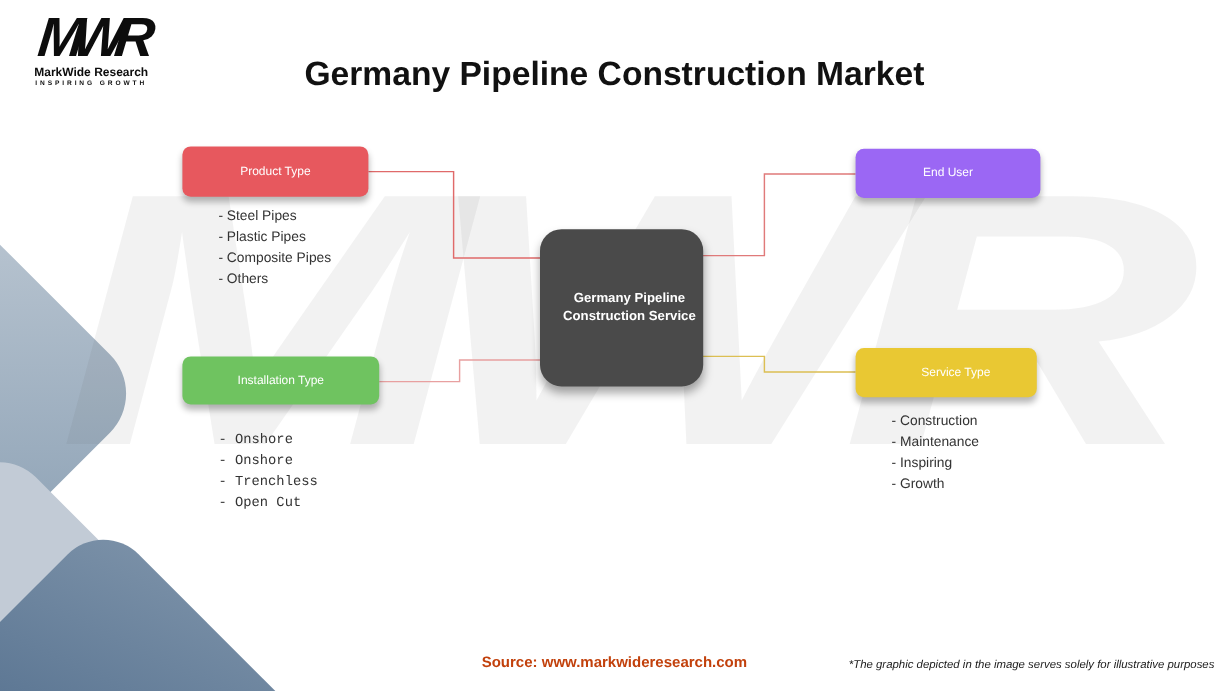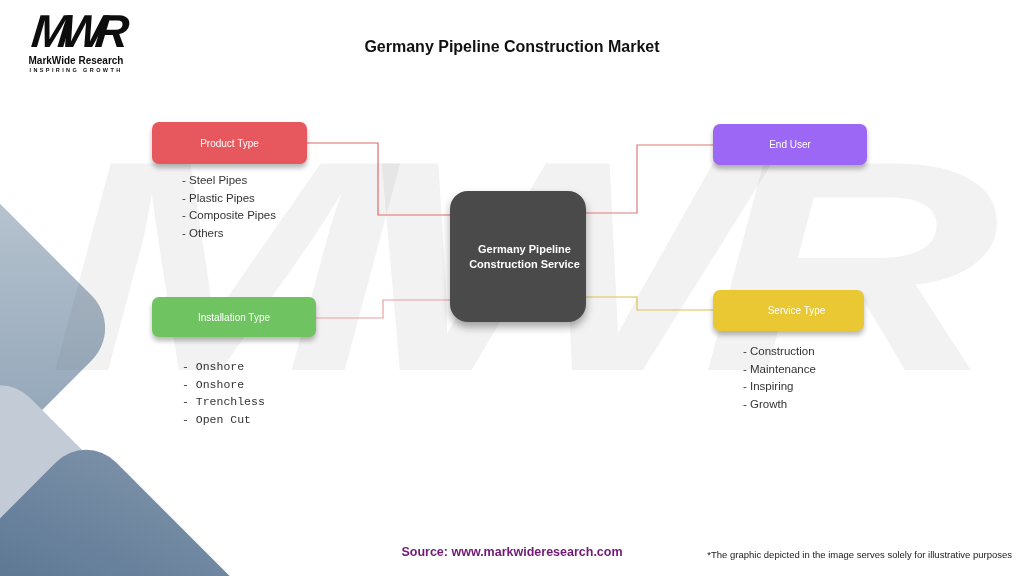--- a/index.html
+++ b/index.html
@@ -39,21 +39,21 @@
   .logo-mark{
     font-size:46px;font-weight:900;font-style:italic;
     letter-spacing:-9px;line-height:1.0;transform:skewX(-6deg);
   }
   .logo-name{font-size:10px;font-weight:700;margin-top:1px;}
   .logo-tagline{font-size:5.5px;font-weight:700;letter-spacing:2.4px;text-transform:uppercase;margin-top:1px;}
 
   
   .title{
     position:absolute;top:27px;left:0;width:100%;text-align:center;
-    font-size:16px;font-weight:700;color:#111;
+    font-size:28px;font-weight:700;color:#111;
   }
 
   
   .connectors{position:absolute;left:0;top:0;}
 
   
   .seg-box{
     position:absolute;display:flex;align-items:center;justify-content:center;
     color:#fff;font-weight:400;font-size:10px;border-radius:7px;
     box-shadow:0 4px 5px rgba(0,0,0,0.28);text-align:center;
@@ -75,25 +75,25 @@
   
   .seg-list{position:absolute;font-size:11.5px;color:#333;line-height:17.5px;}
   #list-product{left:182px;top:172px;}
   #list-enduser{left:743px;top:172px;}
   #list-install{left:182px;top:358px;font-family:Liberation Mono, monospace;}
   #list-service{left:743px;top:343px;}
 
   
   .source{
     position:absolute;top:545px;left:0;width:100%;text-align:center;
-    font-size:12.5px;font-weight:700;color:#701a75;
+    font-size:12.5px;font-weight:700;color:#c2410c;
   }
   .disclaimer{
     position:absolute;top:549px;right:12px;
-    font-size:9.5px;color:#1a1a1a;
+    font-size:9.5px;font-style:italic;color:#1a1a1a;
   }
 </style>
 </head>
 <body>
 
 <div class="stage">
 
   <div class="shape shape-left"></div>
   <div class="shape shape-corner-light"></div>
   <div class="shape shape-corner"></div>

